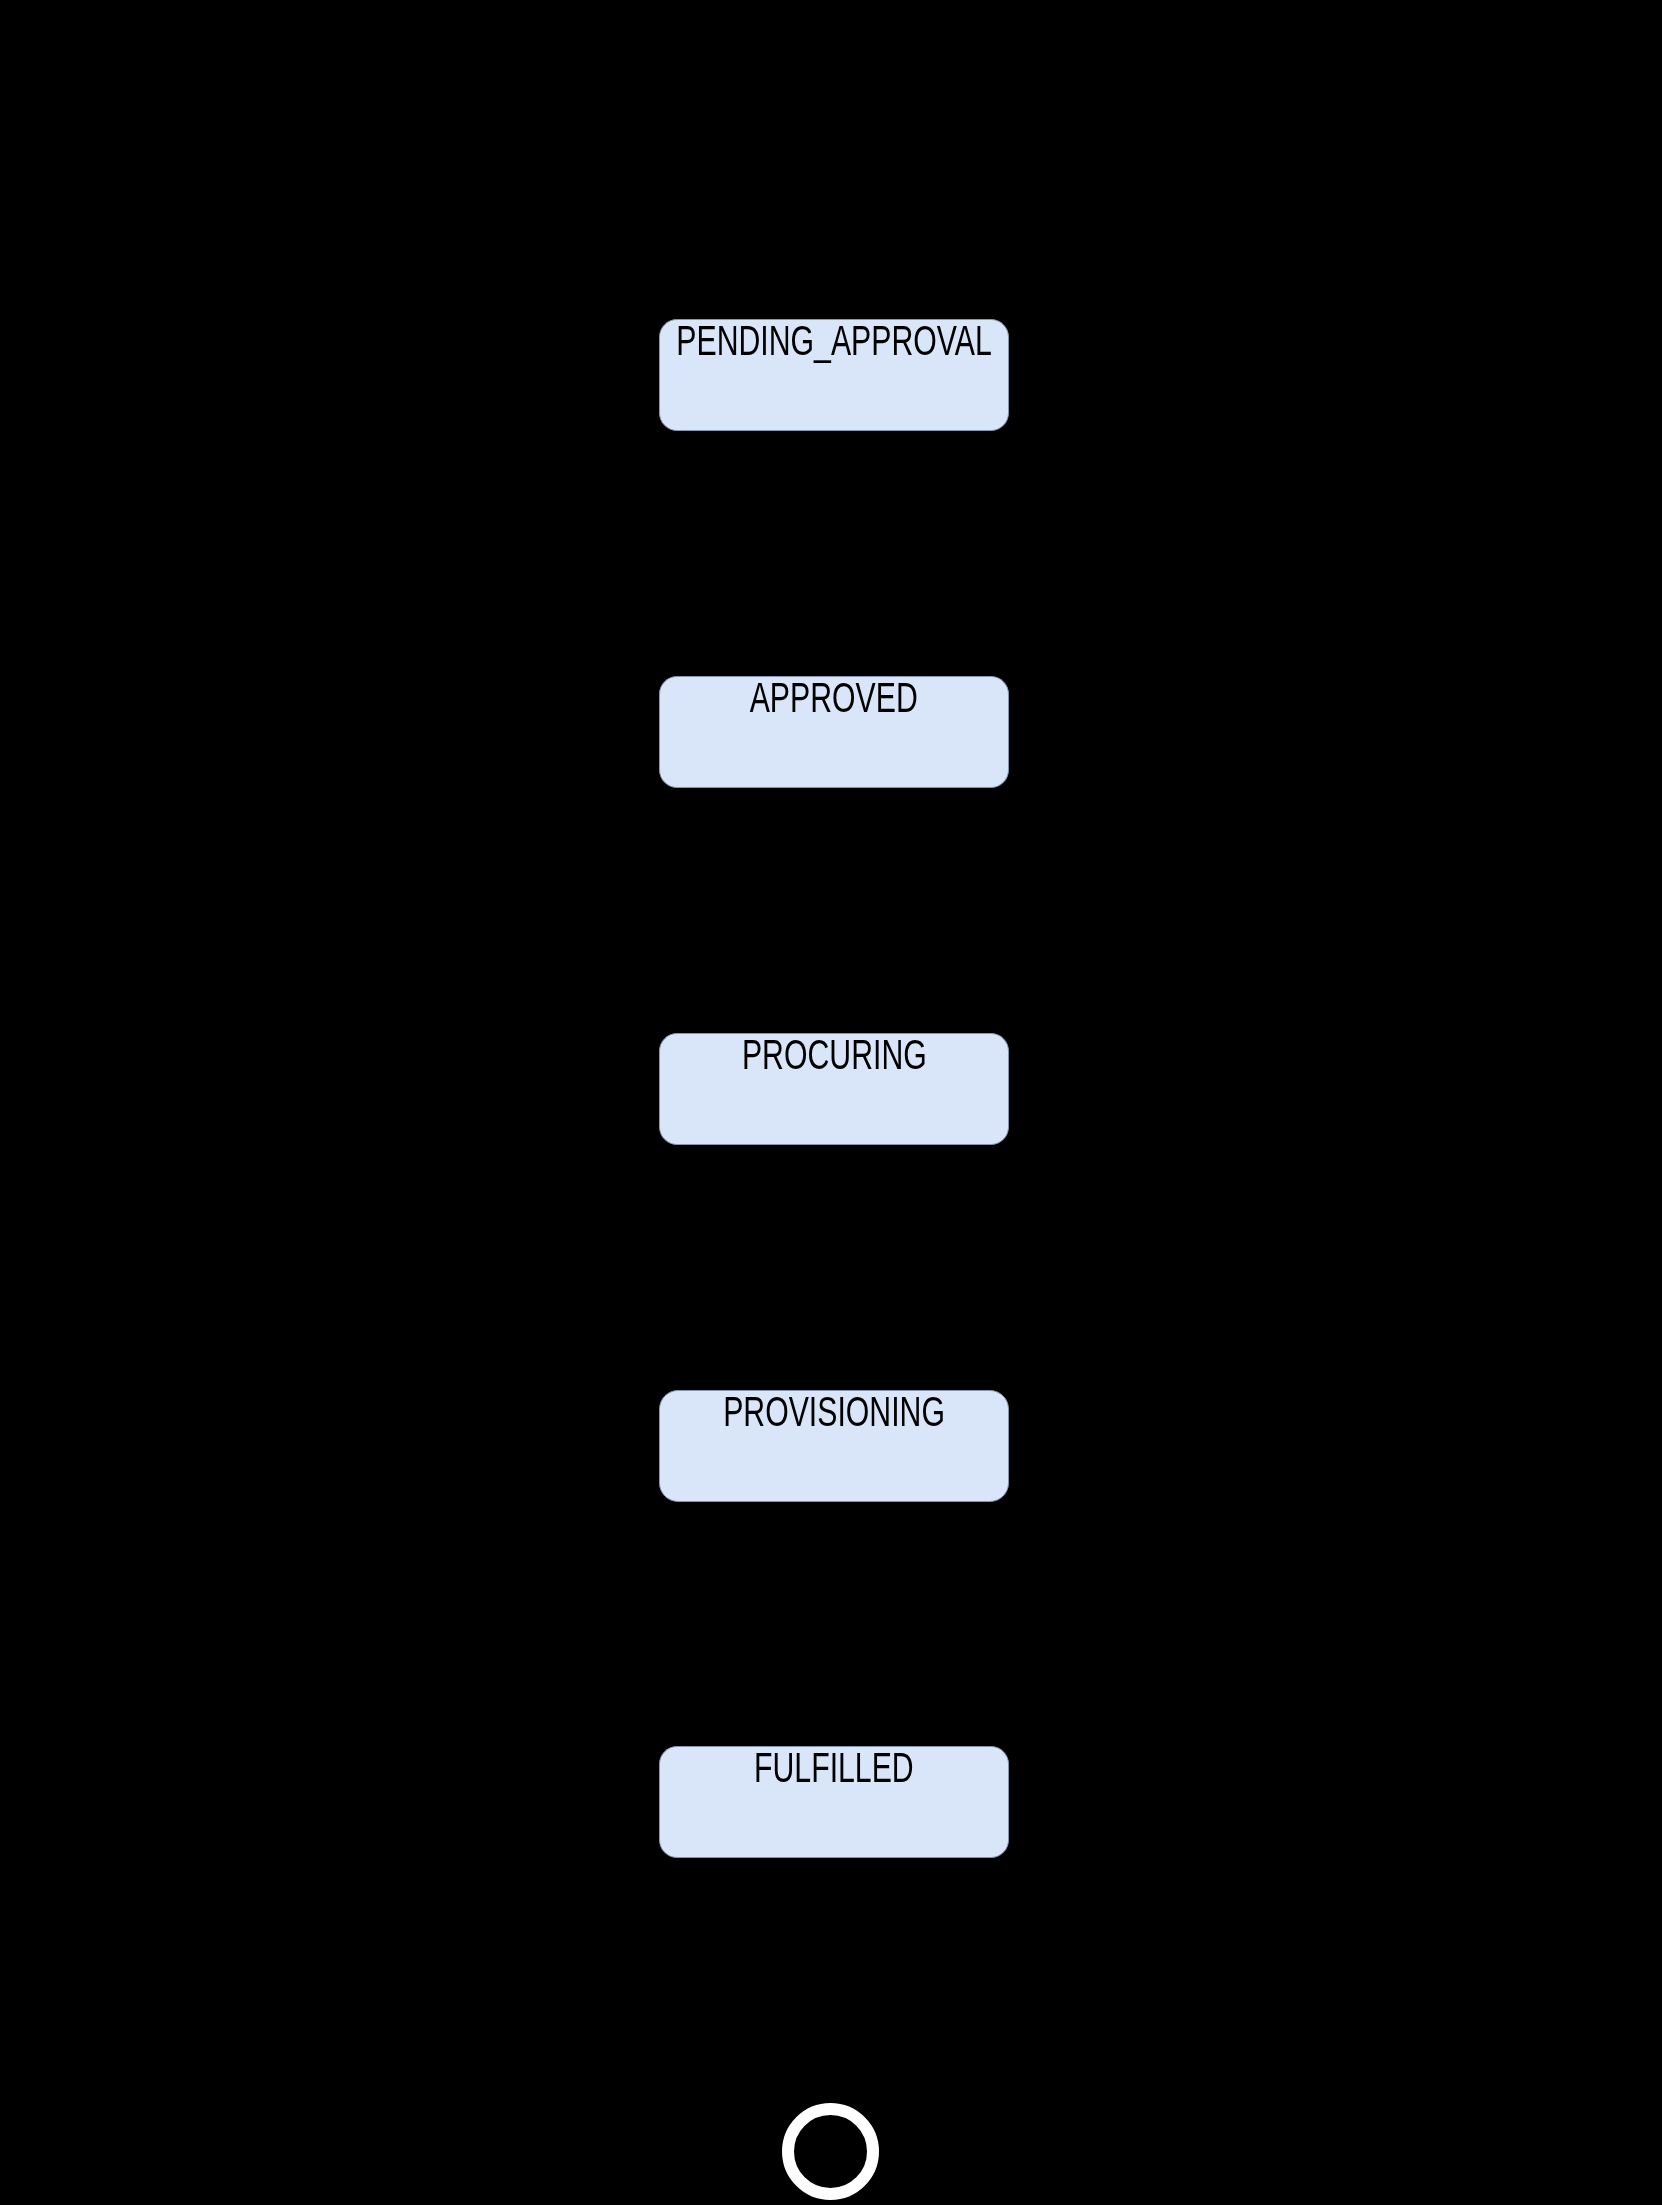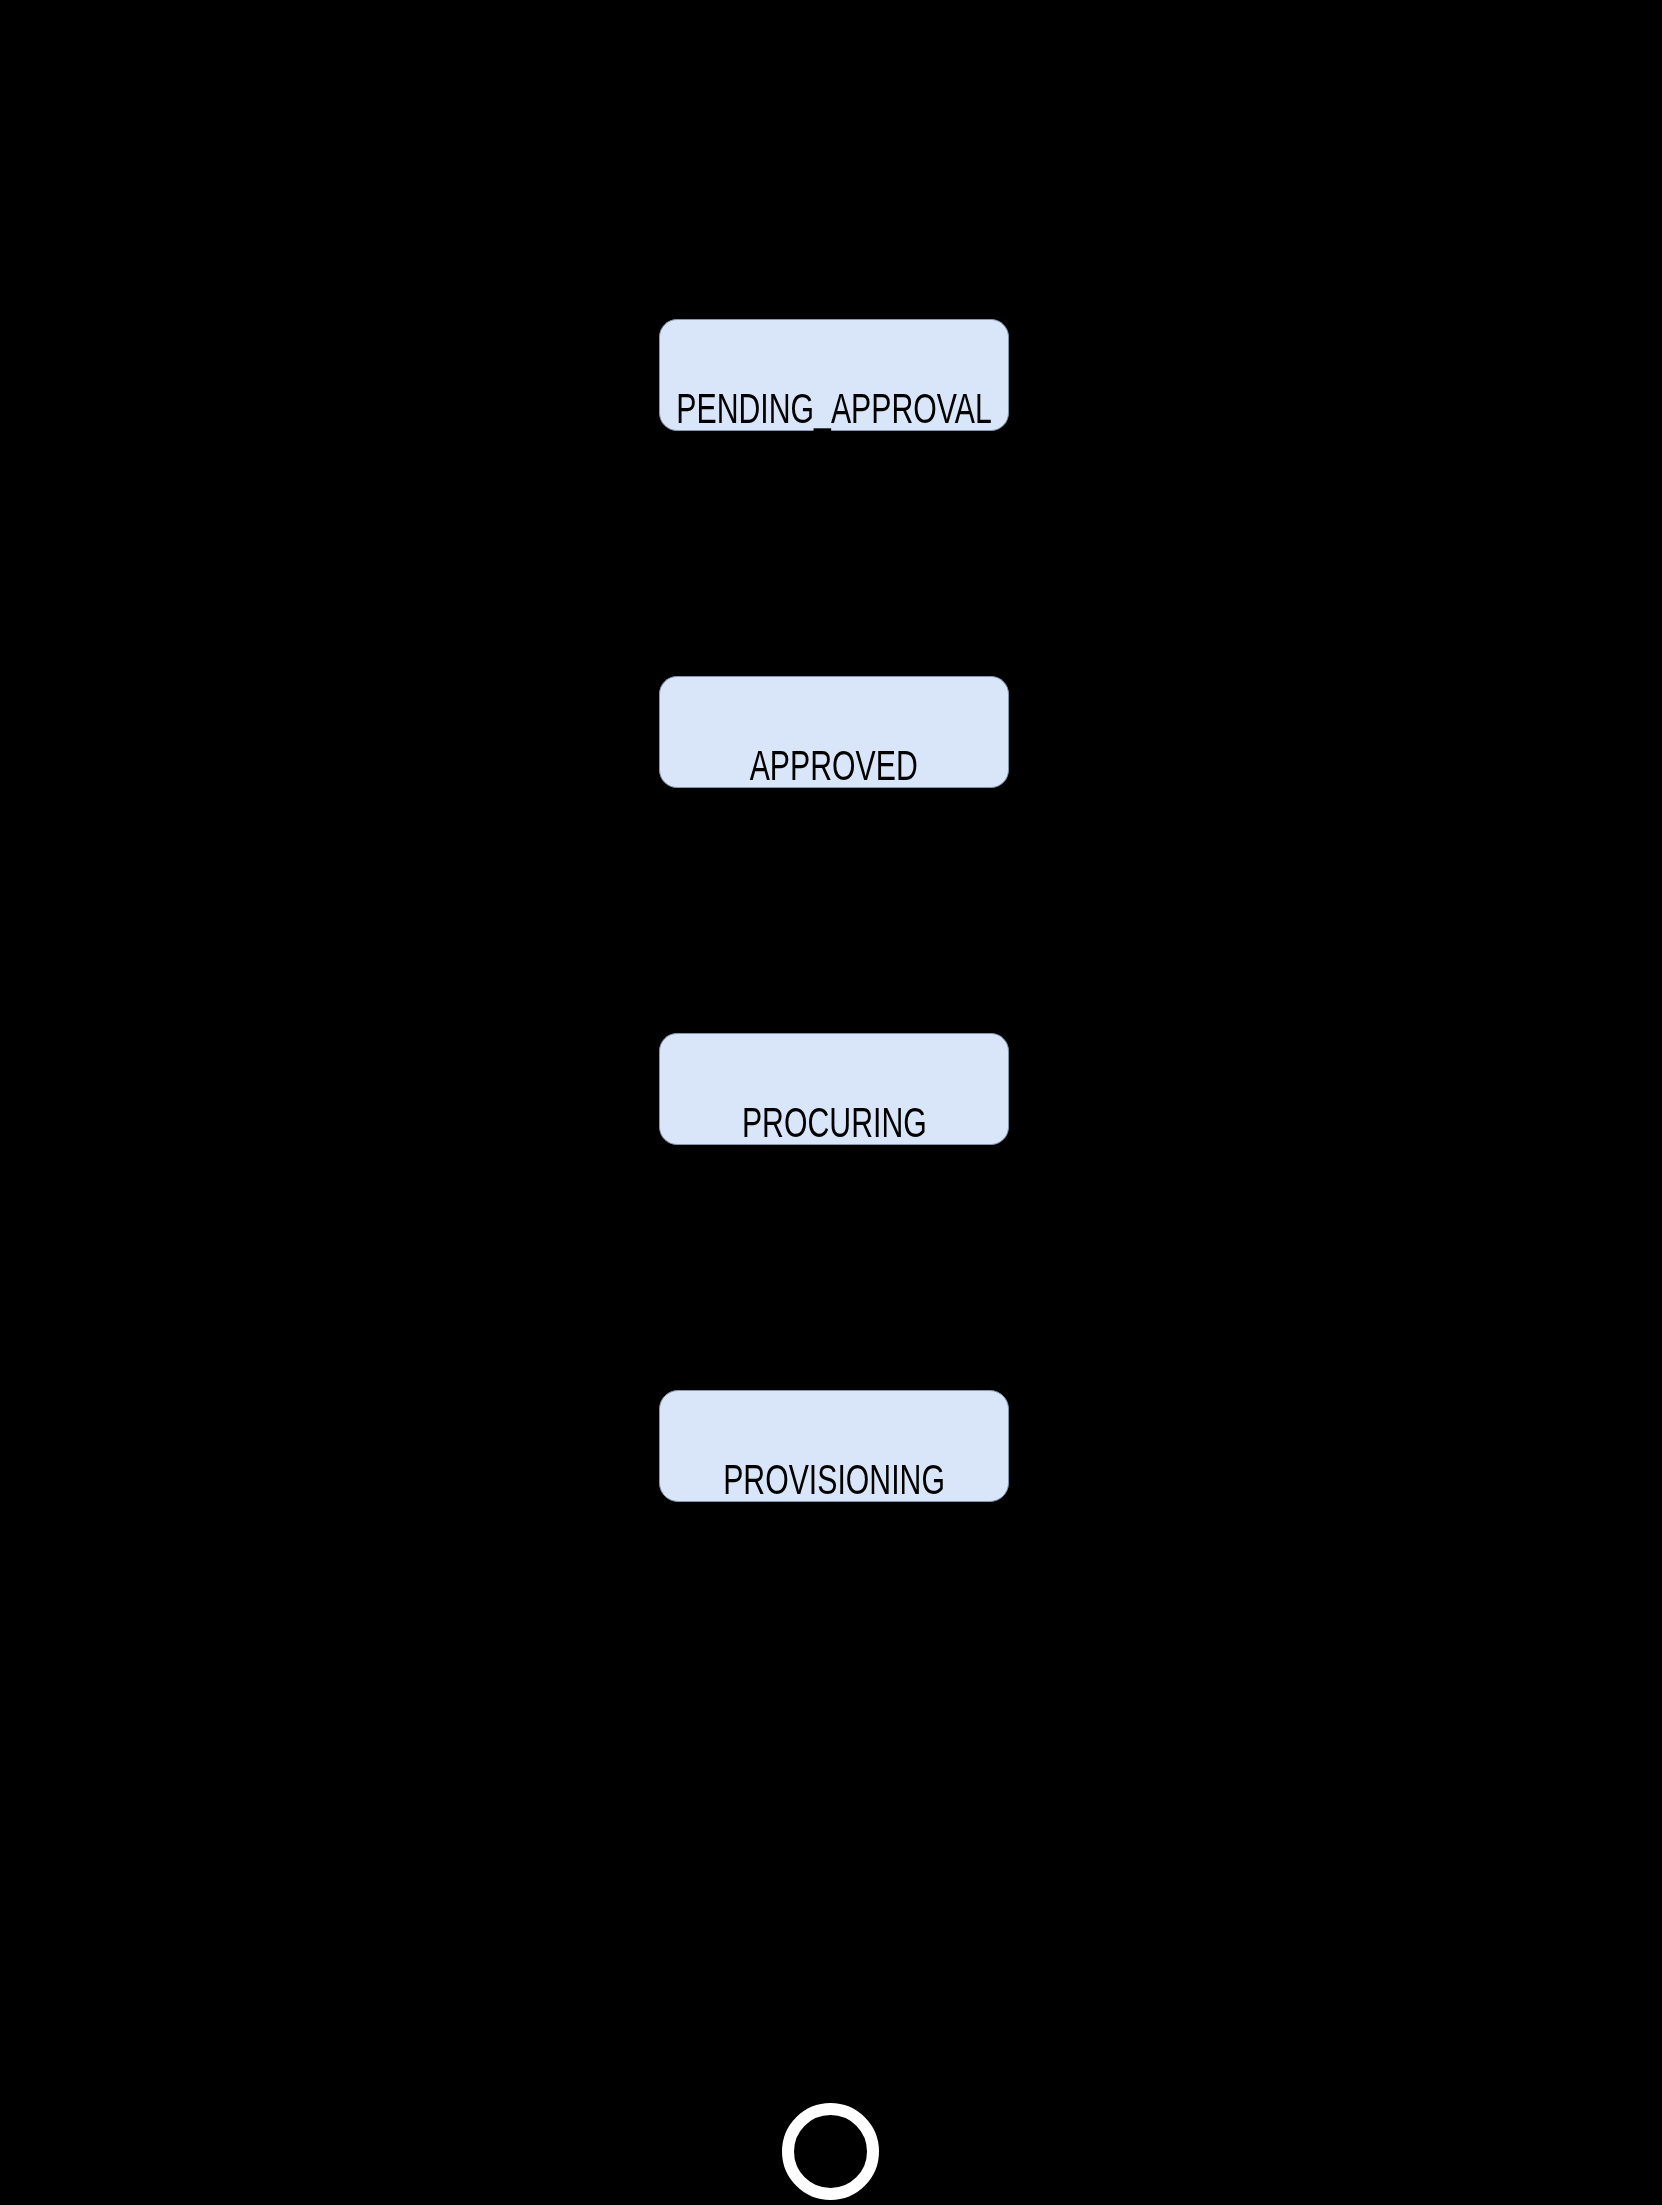--- a/index.html
+++ b/index.html
@@ -25,21 +25,21 @@
   .state-node {
     position: absolute;
     left: 659px;
     width: 350px;
     height: 112px;
     box-sizing: border-box;
     background: #d9e5f8;
     border: 1.8px solid #8496ad;
     border-radius: 18px;
     display: flex;
-    align-items: flex-end;
+    align-items: flex-start;
     justify-content: center;
   }
   .state-node .state-label {
     color: #000000;
     font-size: 42px;
     line-height: 1;
     white-space: nowrap;
     transform: scaleX(0.72);
     transform-origin: center center;
     letter-spacing: 0;
@@ -85,19 +85,22 @@
   </div>
 
   <div class="state-node" id="node-procuring">
     <span class="state-label">PROCURING</span>
   </div>
 
   <div class="state-node" id="node-provisioning">
     <span class="state-label">PROVISIONING</span>
   </div>
 
+  <div class="state-node" id="node-fulfilled">
+    <span class="state-label">FULFILLED</span>
+  </div>
 
   <div class="final-state">
     <div class="final-state-dot"></div>
   </div>
 
 </div>
 
 
 </body></html>

